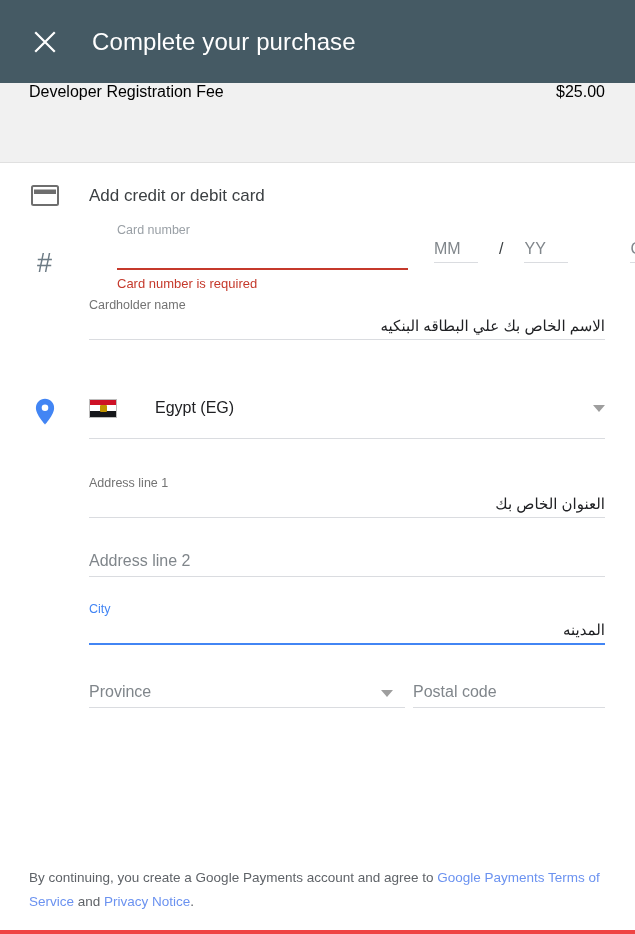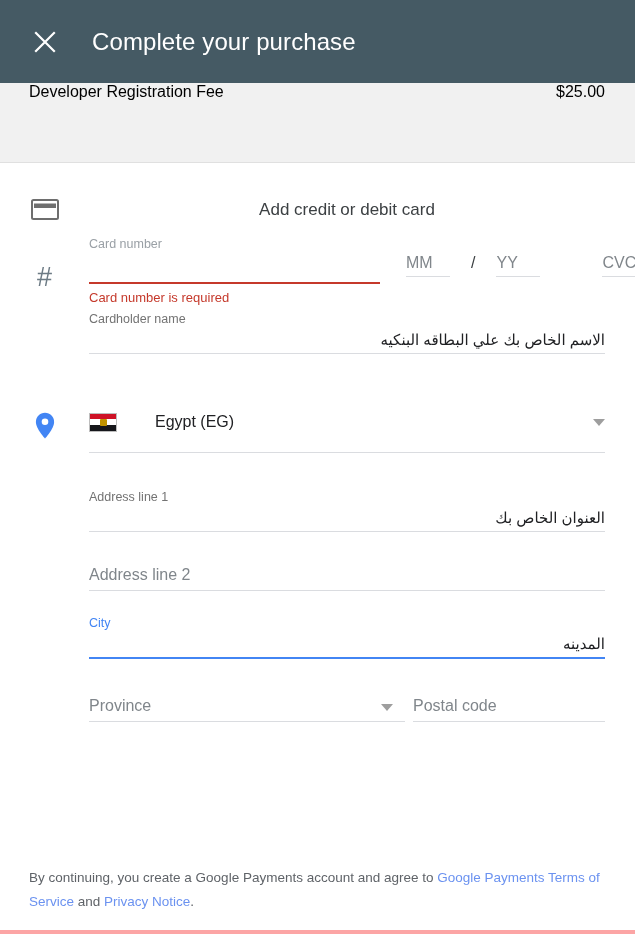--- a/index.html
+++ b/index.html
@@ -12,21 +12,21 @@
     background: #ffffff;
     font-family: "Liberation Sans", sans-serif;
     -webkit-font-smoothing: antialiased;
   }
 
   .page {
     position: relative;
     width: 635px;
     height: 934px;
     background: #ffffff;
-    border-bottom: 4px solid #fca5a5;
+    border-bottom: 4px solid #ef4444;
     overflow: hidden;
   }
 
   
   .header {
     height: 83px;
     background: #455a64;
     display: flex;
     align-items: center;
     padding: 0 0 0 28px;
@@ -71,21 +71,21 @@
   .gutter {
     width: 89px;
     flex: 0 0 89px;
     display: flex;
     justify-content: center;
     padding-top: 4px;
   }
   .fields { flex: 1 1 auto; padding-right: 30px; }
 
   
-  .card-head { padding-top: 36px; display: flex; align-items: center; text-align: center; }
+  .card-head { padding-top: 22px; display: flex; align-items: center; }
   .card-head .gutter { padding-top: 0; align-items: center; }
   .card-head-title {
     font-size: 17px;
     color: #3c4043;
     font-weight: 400;
     padding-top: 1px;
   }
 
   
   .field {
@@ -127,21 +127,21 @@
     font-size: 13px;
     color: #c5392b;
     line-height: 18px;
     padding-top: 5px;
     display: block;
   }
   .flabel.focus-label { color: #4285f4; }
 
   
   .cardnum-wrap { display: flex; align-items: flex-start; padding-top: 14px; }
-  .cardnum-main { width: 291px; flex: 0 0 291px; }
+  .cardnum-main { width: 291px; flex: 0 0 291px; margin-left: 28px; }
   .cardnum-main .flabel { font-size: 12.5px; color: #9aa0a6; line-height: 16px; }
   .cardnum-input { height: 30px; }
   .exp-group {
     display: flex;
     align-items: flex-end;
     padding-left: 26px;
     padding-top: 16px;
     gap: 14px;
   }
   .mini {

